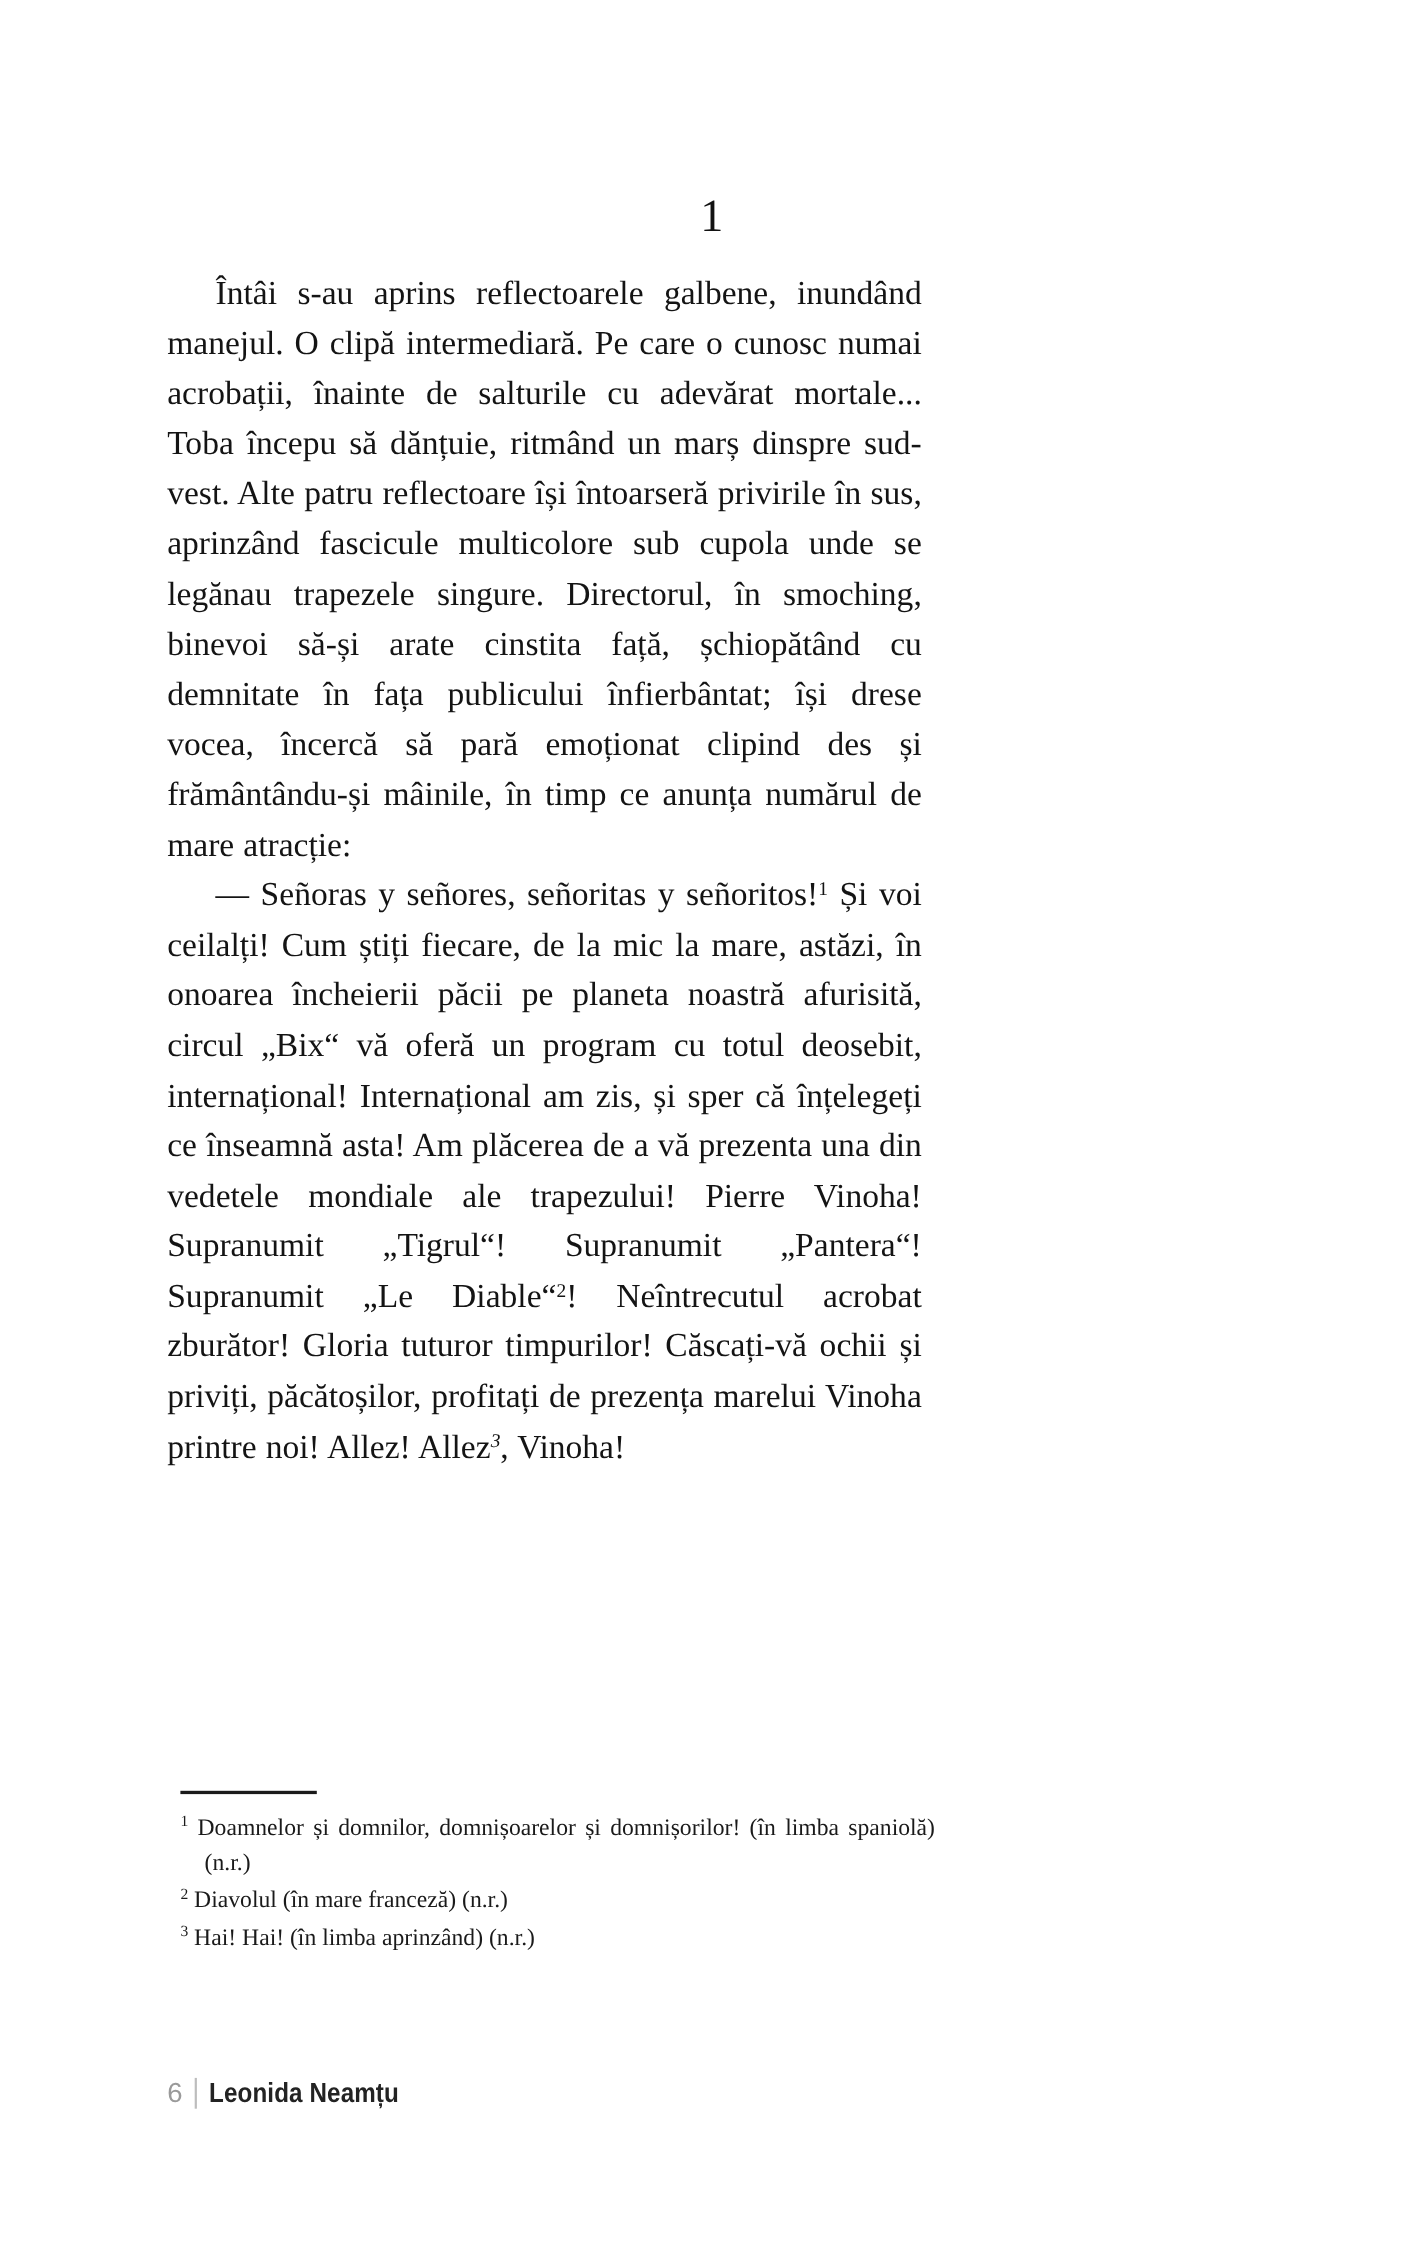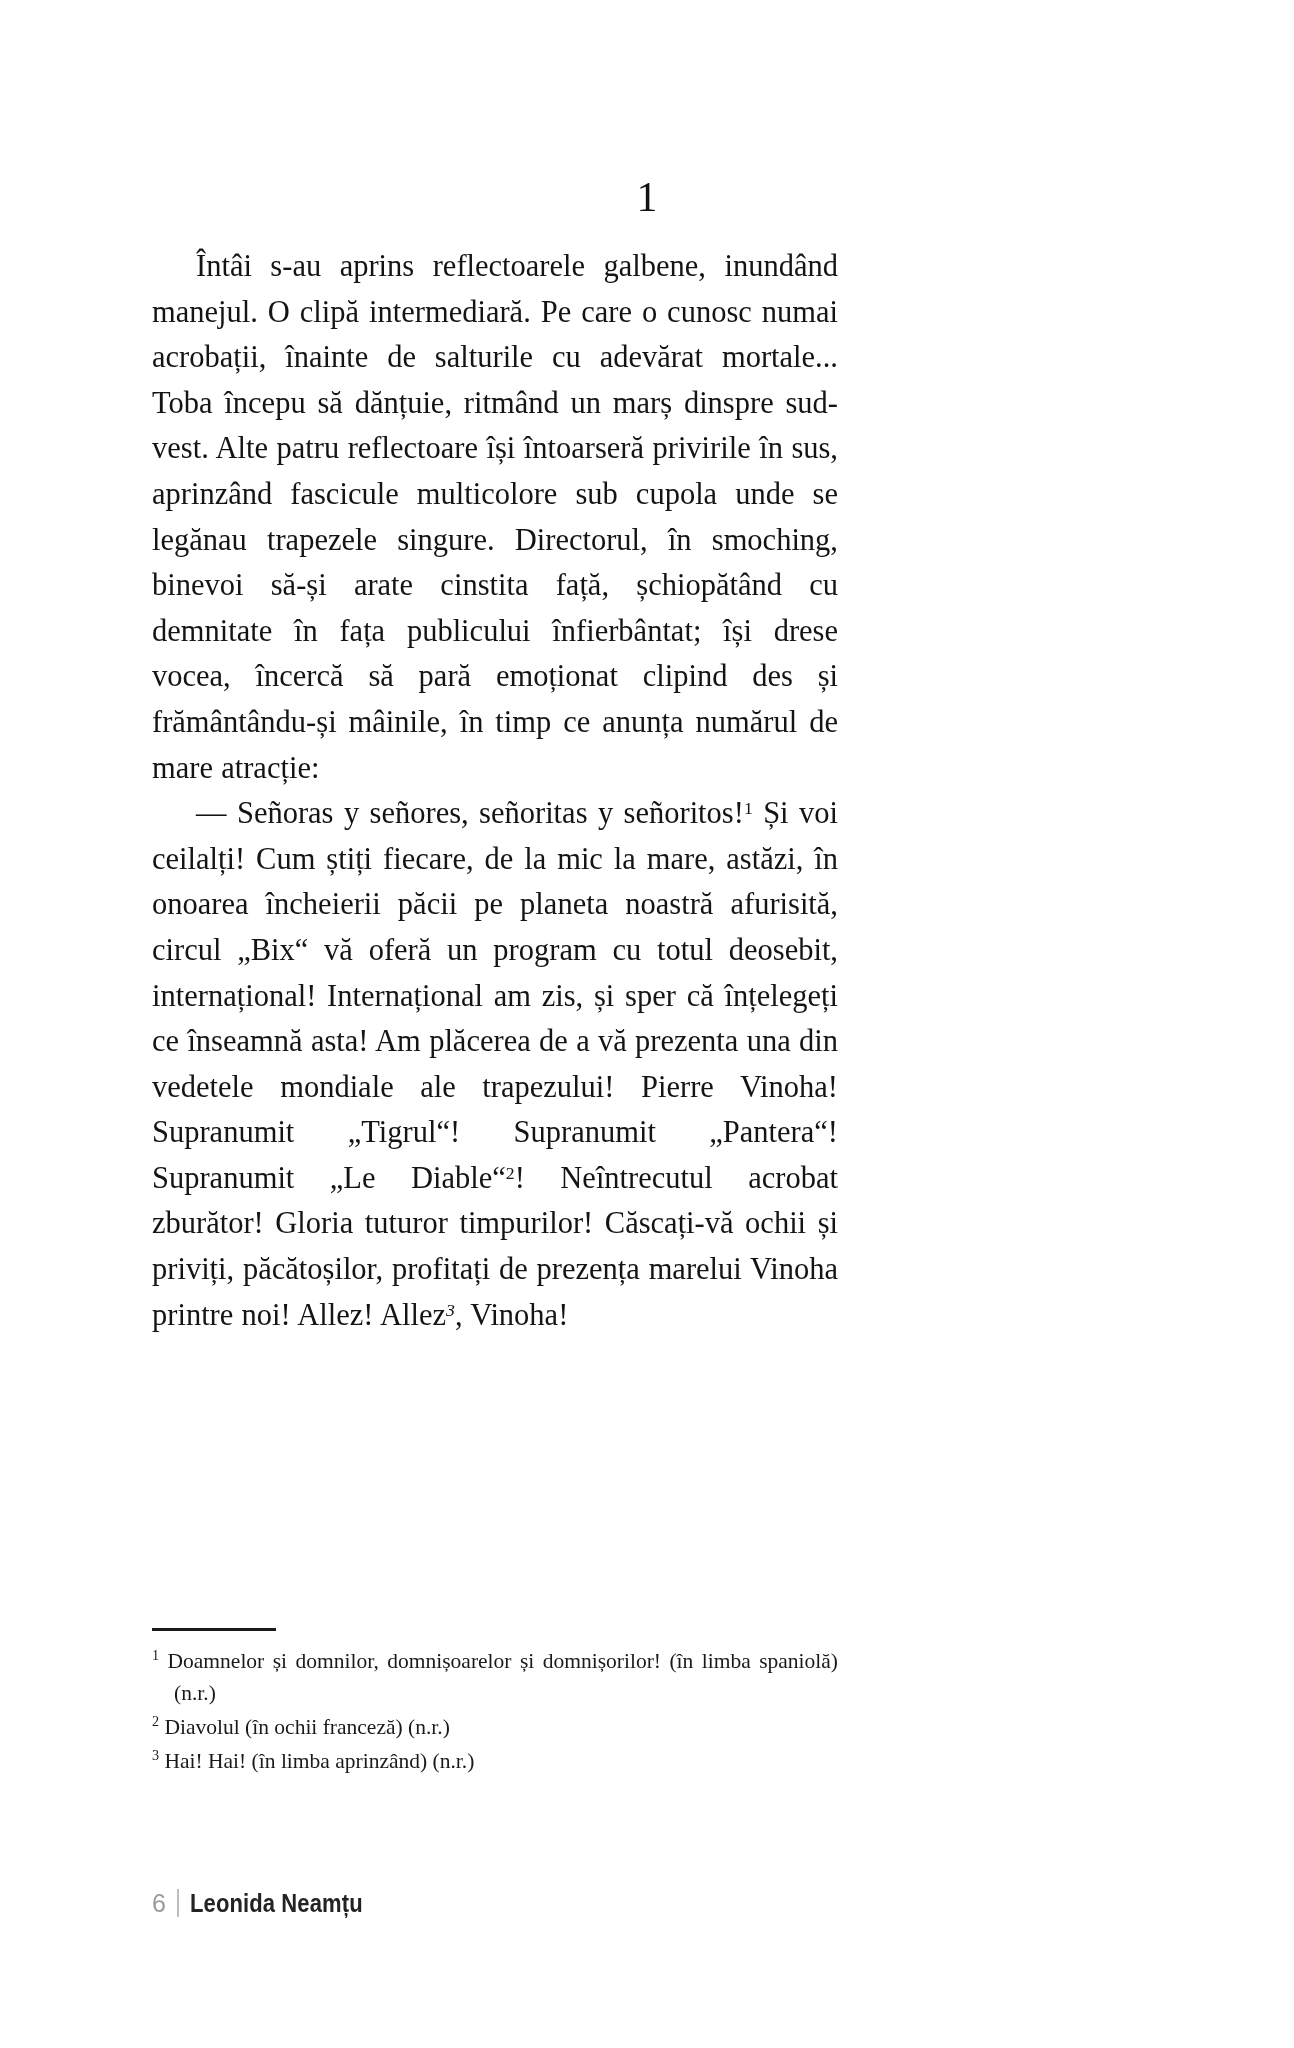--- a/index.html
+++ b/index.html
@@ -74,21 +74,21 @@
     font-size: 0.58em;
     vertical-align: 0.52em;
     line-height: 0;
     font-style: italic;
   }
 
   
   .footnotes {
     position: absolute;
     top: 1628px;
-    left: 152px;
+    left: 164px;
     width: 686px;
   }
   .footnote-rule {
     width: 124px;
     height: 3px;
     background: #1a1a1a;
     margin: 0 0 14px 0;
   }
   .footnote {
     margin: 0 0 2px 0;
@@ -157,21 +157,21 @@
     <p class="para indent"><span>—</span>&nbsp;<span class="it">Señoras y señores, señoritas y señoritos!</span><sup class="fn">1</sup> <span>Și voi ceilalți! Cum știți fiecare, de la mic la mare, astăzi, în onoarea încheierii păcii pe planeta noastră afurisită, circul „Bix“ vă oferă un program cu totul deosebit, internațional! Internațional am zis, și sper că înțelegeți ce înseamnă asta! Am plăcerea de a vă prezenta una din vedetele mondiale ale trapezului! Pierre Vinoha! Supranumit „Tigrul“! Supranumit „Pantera“! Supranumit „Le Diable“</span><sup class="fn">2</sup><span>! Neîntrecutul acrobat zburător! Gloria tuturor timpurilor! Căscați-vă ochii și priviți, păcătoșilor, profitați de prezența marelui Vinoha printre noi! </span><span class="it">Allez! Allez</span><sup class="fn-it">3</sup><span>, Vinoha!</span></p>
 
 
   </div>
 
   <div class="footnotes">
     <div class="footnote-rule"></div>
 
     <p class="footnote"><span class="marker">1</span>&nbsp;<span class="fn-body">Doamnelor și domnilor, domnișoarelor și domnișorilor! (în limba spaniolă) (n.r.)</span></p>
 
-    <p class="footnote"><span class="marker">2</span>&nbsp;<span class="fn-body">Diavolul (în ochii franceză) (n.r.)</span></p>
+    <p class="footnote"><span class="marker">2</span>&nbsp;<span class="fn-body">Diavolul (în mare franceză) (n.r.)</span></p>
 
     <p class="footnote"><span class="marker">3</span>&nbsp;<span class="fn-body">Hai! Hai! (în limba aprinzând) (n.r.)</span></p>
   </div>
 
   <div class="footer">
     <span class="footer-page-number">6</span>
     <span class="footer-divider"></span>
     <span class="footer-author">Leonida Neamțu</span>
   </div>
 

